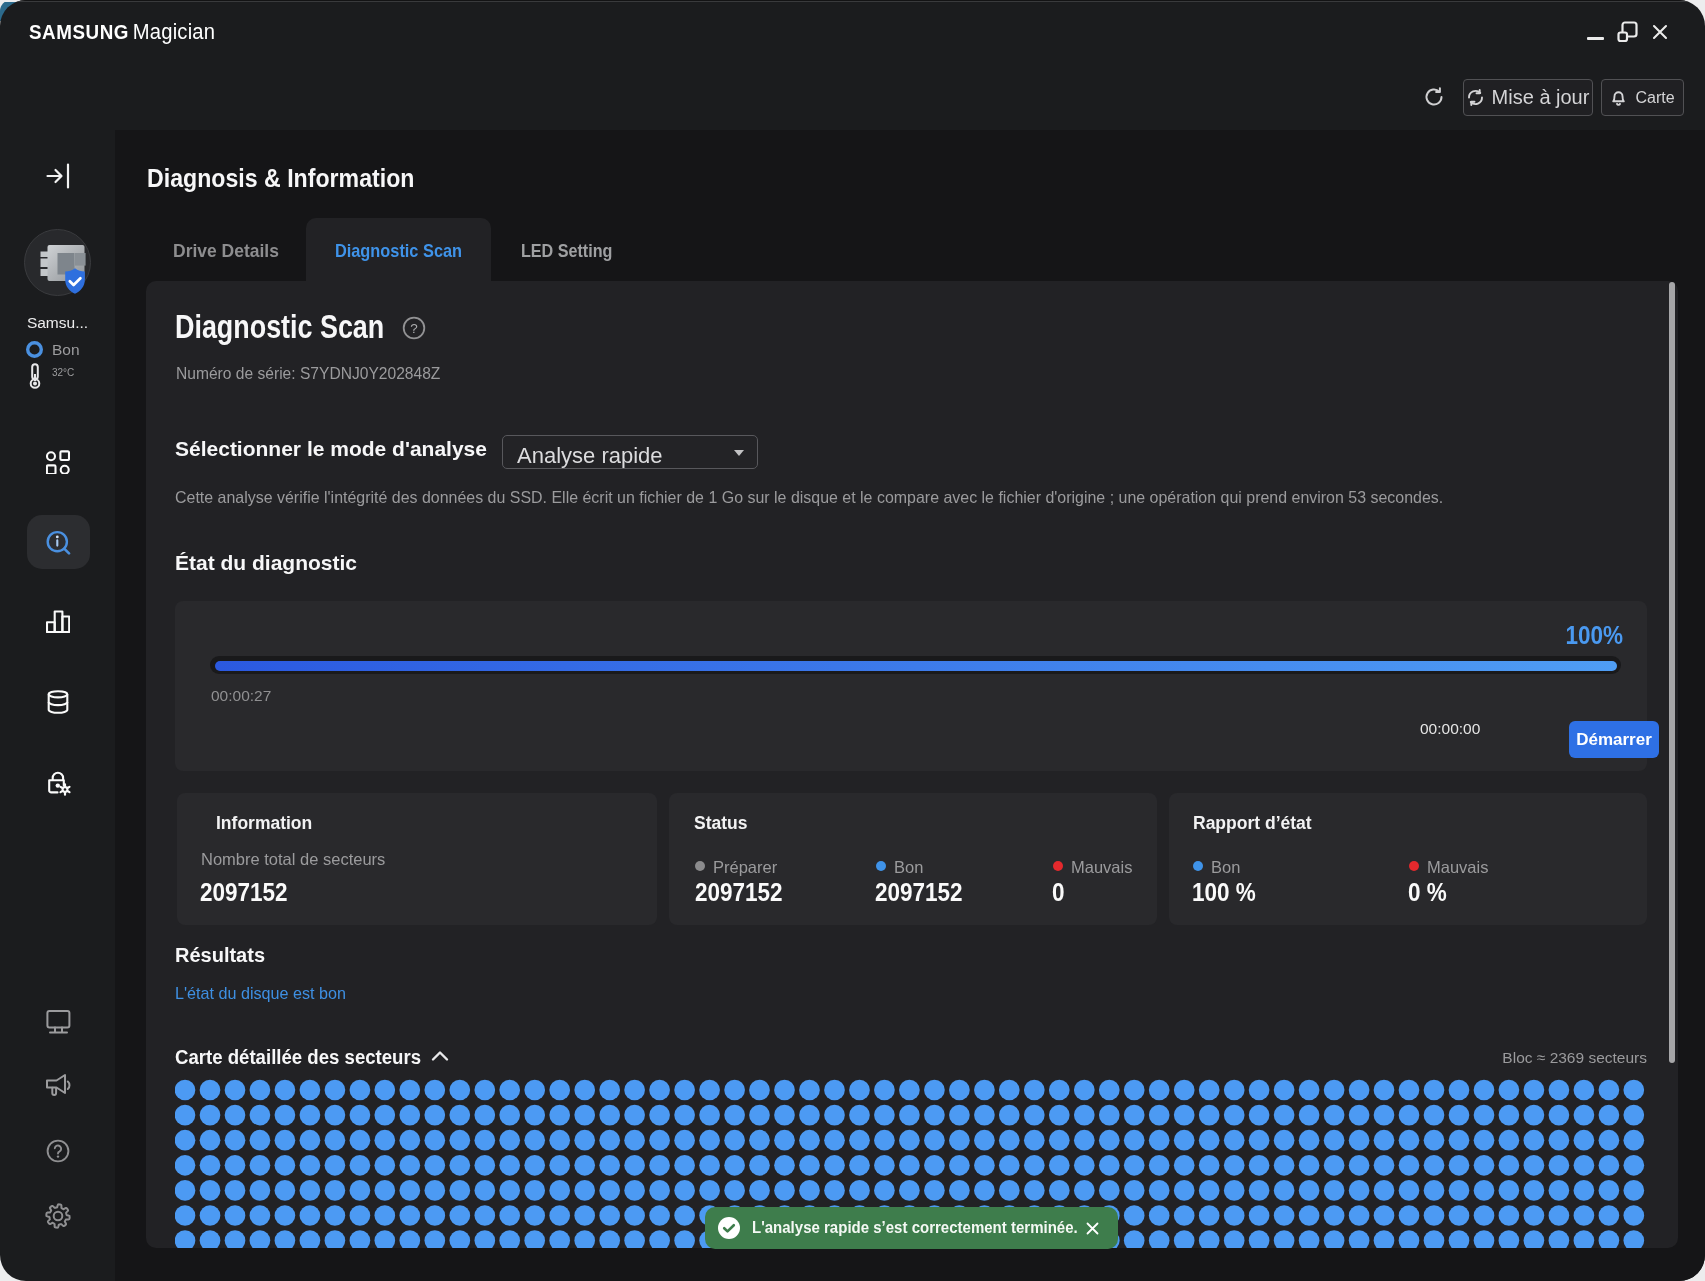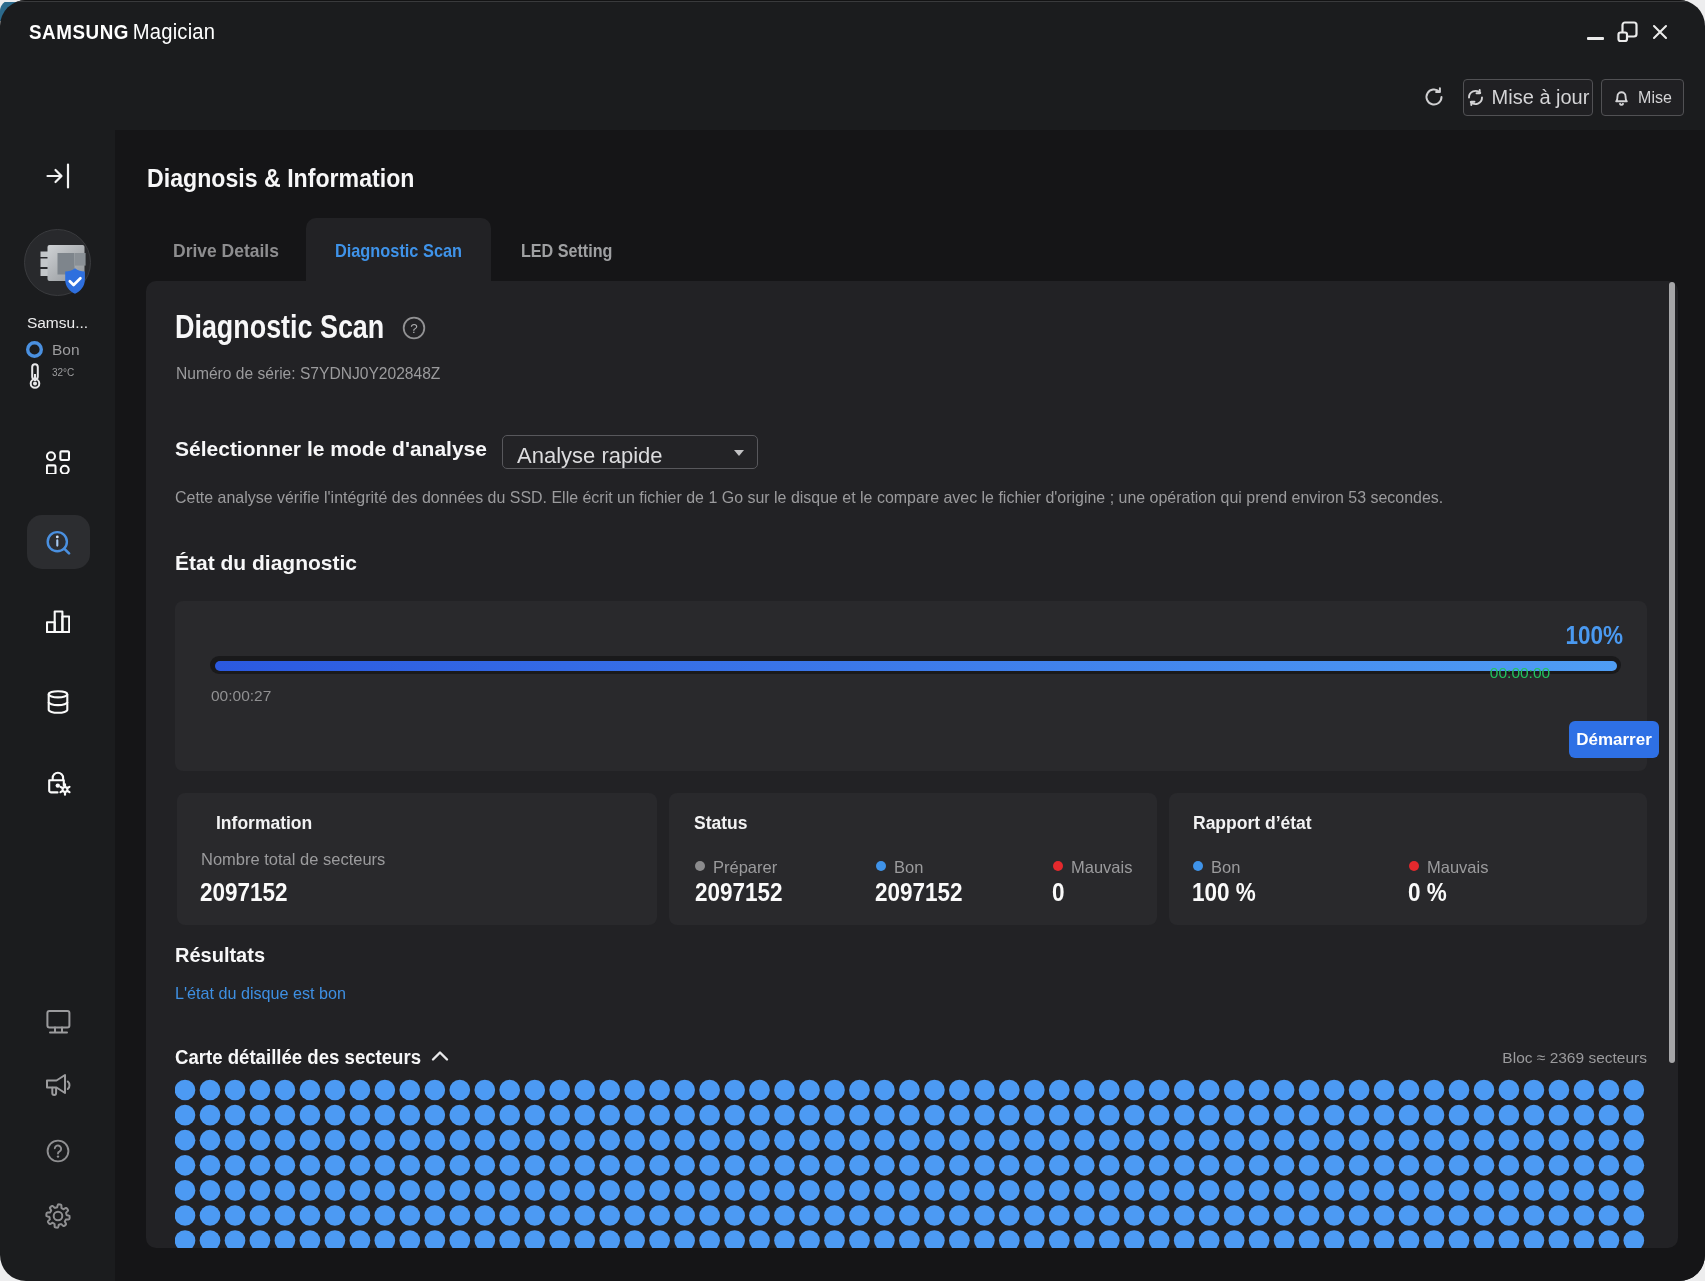--- a/index.html
+++ b/index.html
@@ -45,21 +45,21 @@
         <path d="M12.7 1 v3.2 h-3.2"></path>
         <path d="M4.3 16 v-3.2 h3.2"></path>
       </svg>
       <span style="font-size:20px; color:#d4d4d6;">Mise à jour</span>
     </div>
     <div class="abs" style="left:1601px; top:79px; width:83px; height:37px; border:1px solid #515154; border-radius:4px; background:#202023; display:flex; align-items:center; justify-content:center; gap:8px;">
       <svg width="17" height="17" viewBox="0 0 17 17" fill="none" stroke="#d4d4d6" stroke-width="1.9" stroke-linecap="round" stroke-linejoin="round">
         <path d="M3.2 12.3 c1 -1 1.3 -2.8 1.3 -5 a4 4 0 0 1 8 0 c0 2.2 .3 4 1.3 5 z"></path>
         <path d="M7 14.8 a1.6 1.6 0 0 0 3 0"></path>
       </svg>
-      <span style="font-size:16px; color:#d4d4d6;">Mise</span>
+      <span style="font-size:16px; color:#d4d4d6;">Carte</span>
     </div>
 
     <svg class="abs" style="left:44px; top:162px;" width="27" height="27" viewBox="0 0 27 27" fill="none" stroke="#f2f2f2" stroke-width="2.2" stroke-linecap="round" stroke-linejoin="round">
       <path d="M3.5 14 h13.5 M11.5 8 l6 6 l-6 6 M24 2.5 v23"></path>
     </svg>
     <div class="abs" style="left:24px; top:229px; width:67px; height:67px; border-radius:50%; background:#28292c; border:1.5px solid #3a3b3e;"></div>
     <svg class="abs" style="left:38px; top:242px;" width="52" height="56" viewBox="0 0 52 56" fill="none">
       <defs>
         <linearGradient id="ssdg" x1="0" y1="0" x2="1" y2="1">
           <stop offset="0" stop-color="#cfd2d5"></stop>
@@ -160,21 +160,21 @@
       <span style="position:absolute; right:13px; top:14px; width:0; height:0; border-left:5.5px solid transparent; border-right:5.5px solid transparent; border-top:6.5px solid #c2c2c4;"></span>
     </div>
     <div class="txt" style="left:175px; top:488px; font-size:16.5px; color:#9b9b9d; transform:scaleX(.967); transform-origin:left center;">Cette analyse vérifie l'intégrité des données du SSD. Elle écrit un fichier de 1 Go sur le disque et le compare avec le fichier d'origine&nbsp;; une opération qui prend environ 53 secondes.</div>
     <div class="txt" style="left:175px; top:551px; font-size:21px; font-weight:700; color:#f7f7f8;">État du diagnostic</div>
 
     <div class="abs" style="left:175px; top:601px; width:1472px; height:170px; background:#29292c; border-radius:8px;"></div>
     <div class="txt" style="left:1423px; top:621px; width:200px; text-align:right; font-size:25px; font-weight:700; color:#4a99f0; transform:scaleX(.9); transform-origin:right center;">100%</div>
     <div class="abs" style="left:210px; top:656px; width:1411px; height:18px; background:#19191b; border-radius:9px;"></div>
     <div class="abs" style="left:215px; top:661px; width:1402px; height:10px; background:linear-gradient(90deg,#2b59e0,#4f9df4); border-radius:5px;"></div>
     <div class="txt" style="left:211px; top:687px; font-size:15.5px; color:#909092;">00:00:27</div>
-    <div class="txt" style="left:1420px; top:664px; width:200px; text-align:center; font-size:15.5px; color:#22c55e;">00:00:00</div>
+    <div class="txt" style="left:1420px; top:720px; width:200px; text-align:left; font-size:15.5px; color:#e5e5e5;">00:00:00</div>
     <div class="abs" style="left:1533px; top:721px; width:90px; height:37px; background:#2e70e5; border-radius:6px; display:flex; align-items:center; justify-content:center; font-size:17px; font-weight:700; color:#fff;margin-left:36px;">Démarrer</div>
 
     <div class="abs" style="left:177px; top:793px; width:480px; height:132px; background:#29292c; border-radius:8px;"></div>
     <div class="abs" style="left:669px; top:793px; width:488px; height:132px; background:#29292c; border-radius:8px;"></div>
     <div class="abs" style="left:1169px; top:793px; width:478px; height:132px; background:#29292c; border-radius:8px;"></div>
     <div class="txt" style="left:201px; top:813px; font-size:17.5px; font-weight:700; color:#f2f2f3;margin-left:15px;">Information</div>
     <div class="txt" style="left:201px; top:850px; font-size:16.5px; color:#9b9b9d;">Nombre total de secteurs</div>
     <div class="txt" style="left:200px; top:878px; font-size:25px; font-weight:700; color:#fafafa; transform:scaleX(.9); transform-origin:left center;">2097152</div>
     <div class="txt" style="left:694px; top:813px; font-size:17.5px; font-weight:700; color:#f2f2f3;">Status</div>
     <div class="abs" style="left:695px; top:861px; width:10px; height:10px; border-radius:50%; background:#8b8b8d;"></div>
@@ -611,17 +611,27 @@
         <circle cx="1284.0" cy="161.6" r="10.35"></circle>
         <circle cx="1309.0" cy="161.6" r="10.35"></circle>
         <circle cx="1333.9" cy="161.6" r="10.35"></circle>
         <circle cx="1358.9" cy="161.6" r="10.35"></circle>
         <circle cx="1383.9" cy="161.6" r="10.35"></circle>
         <circle cx="1408.9" cy="161.6" r="10.35"></circle>
         <circle cx="1433.9" cy="161.6" r="10.35"></circle>
         <circle cx="1458.8" cy="161.6" r="10.35"></circle>
       </svg>
 
+    <div class="abs" style="left:705px; top:1207px; width:413px; height:42px; background:#3e7d4c; border-radius:10px;">
+      <svg style="position:absolute; left:13px; top:10px;" width="22" height="22" viewBox="0 0 22 22">
+        <circle cx="11" cy="11" r="11" fill="#fff"></circle>
+        <path d="M6.2 11.2 L9.5 14.4 L15.8 8.2" fill="none" stroke="#3e7d4c" stroke-width="2.6" stroke-linecap="round" stroke-linejoin="round"></path>
+      </svg>
+      <span style="position:absolute; left:47px; top:11px; font-size:16.5px; font-weight:700; color:#f4f8f4; transform:scaleX(.91); transform-origin:left center;">L'analyse rapide s’est correctement terminée.</span>
+      <svg style="position:absolute; right:19px; top:15px;" width="13" height="13" viewBox="0 0 13 13" fill="none" stroke="#fff" stroke-width="1.8" stroke-linecap="round">
+        <path d="M1.5 1.5 L11.5 11.5 M11.5 1.5 L1.5 11.5"></path>
+      </svg>
+    </div>
 
     <div class="abs" style="left:1669px; top:282px; width:6px; height:781px; background:#a6a6a8; border-radius:3px;"></div>
 
   </div>
 </div>
 
 </body></html>

